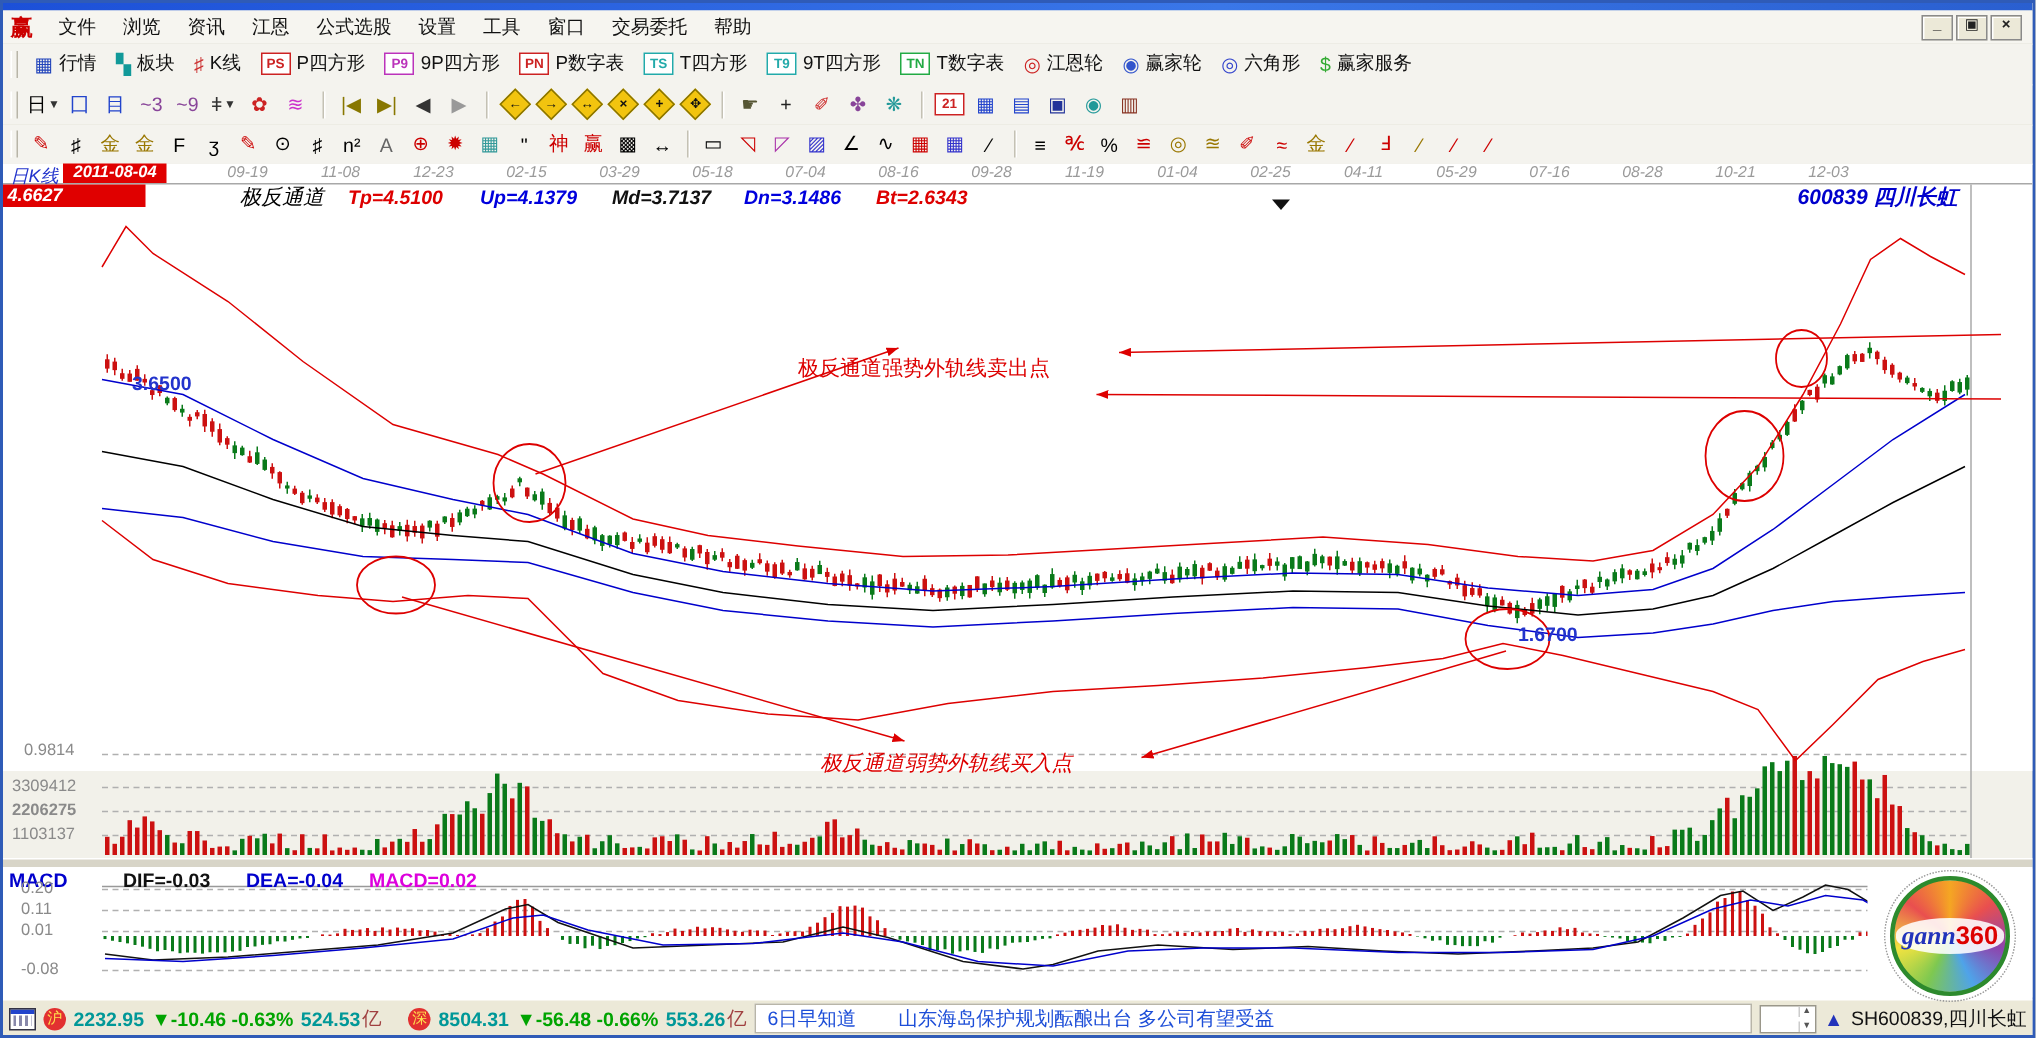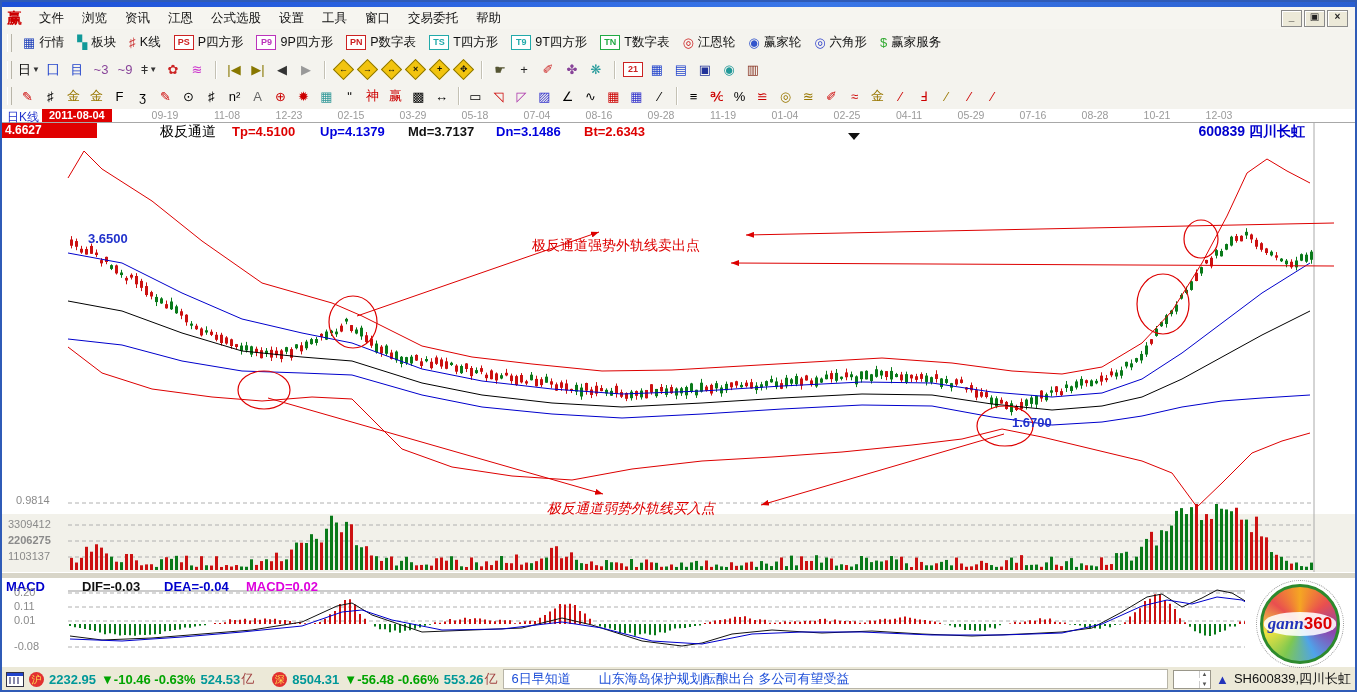--- a/index.html
+++ b/index.html
@@ -23,21 +23,21 @@
   .tb3{top:54px;height:27px;gap:2px;}
   .iconbtn{min-width:22px;height:20px;display:flex;align-items:center;justify-content:center;font-size:13px;gap:1px;}
   .drop{font-size:8px;color:#333;}
   .sep{width:1px;height:18px;background:#c4c1b4;box-shadow:1px 0 0 #fff;margin:0 5px;}
   .grip{width:3px;height:18px;border-left:1px solid #fff;border-right:1px solid #b8b5a8;margin-right:4px;}
   .dia{width:13px;height:13px;transform:rotate(45deg);background:#f2c40f;border:1px solid #8a7500;
        display:flex;align-items:center;justify-content:center;margin:2px 3px;}
   .dia>span{transform:rotate(-45deg);font-size:9px;line-height:1;color:#111;font-weight:bold;}
   .tb4{top:81px;height:26px;gap:0px;}
   .drawicon{width:23px;height:20px;font-size:13px;display:flex;align-items:center;justify-content:center;}
-  .chartpanel{top:107px;height:405px;background:#ffffff;}
+  .chartpanel{top:107px;height:405px;background:#ffffff;font-style:italic;}
   .datebar{position:absolute;top:0;left:0;right:0;height:13px;border-bottom:1px solid #a8a8a8;}
   .datelabel{position:absolute;top:0px;font-size:10.5px;color:#9a9a9a;transform:translateX(-50%);white-space:nowrap;}
   .klabel{position:absolute;left:5px;top:0;color:#2233cc;font-size:12px;z-index:1;}
   .datebox{position:absolute;left:40px;top:0;background:#e00000;color:#fff;font-size:11px;font-weight:bold;
            padding:0 7px;height:13px;line-height:13px;z-index:2;}
   .chartheader{position:absolute;top:14px;left:0;right:0;height:17px;}
   .pricebox{position:absolute;left:0;top:0;width:92px;background:#e00000;color:#fff;font-weight:bold;
             font-size:12px;padding-left:3px;height:15px;line-height:15px;}
   .indname{position:absolute;left:158px;top:0;color:#000;font-size:14px;}
   .indval{position:absolute;top:1px;font-weight:bold;font-size:13px;white-space:nowrap;}
@@ -345,21 +345,21 @@
       <span id="ind-values"><span class="indval" style="color: rgb(221, 0, 0); left: 230px;">Tp=4.5100</span><span class="indval" style="color: rgb(0, 0, 221); left: 318px;">Up=4.1379</span><span class="indval" style="color: rgb(17, 17, 17); left: 406px;">Md=3.7137</span><span class="indval" style="color: rgb(0, 0, 221); left: 494px;">Dn=3.1486</span><span class="indval" style="color: rgb(221, 0, 0); left: 582px;">Bt=2.6343</span></span>
       <span class="symbolbox">600839 四川长虹</span>
     </div>
   </div>
 
   <div class="row splitter"></div>
   <div class="row macdpanel"></div>
 
   <div class="anno red-anno" style="left:530px;top:235px;">极反通道强势外轨线卖出点</div>
   <div class="anno red-anno" style="left:545px;top:498px;font-style:italic;">极反通道弱势外轨线买入点</div>
-  <div class="anno blue-lvl" style="left:86px;top:229px;">3.6500</div>
+  <div class="anno blue-lvl" style="left:86px;top:246px;">3.6500</div>
   <div class="anno blue-lvl" style="left:1010px;top:413px;">1.6700</div>
   <div class="anno gray-lvl" style="left:14px;top:492px;width:50px;">0.9814</div>
   <div id="vol-labels">
       <div class="anno gray-lvl" style="left: 6px; width: 58px; top: 516px;">3309412</div>
       <div class="anno gray-lvl" style="left: 6px; width: 58px; top: 532px; font-weight: bold;">2206275</div>
       <div class="anno gray-lvl" style="left: 6px; width: 58px; top: 548px;">1103137</div>
     </div>
 
   <div class="macd-h" style="left:4px;top:577px;color:#0000cc;">MACD</div>
   <div class="macd-h" style="left:80px;top:577px;color:#111;">DIF=-0.03</div>

